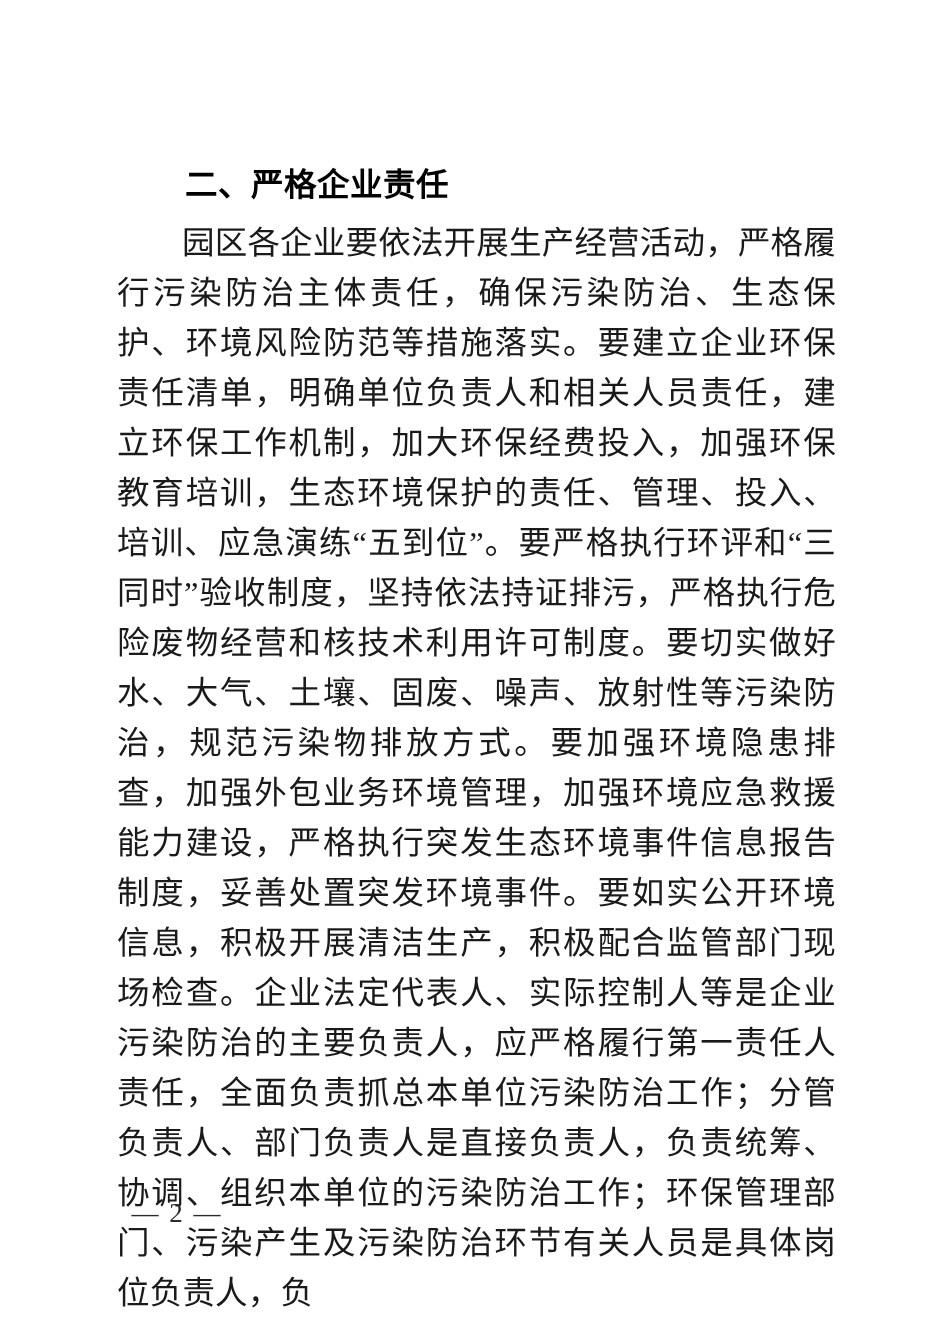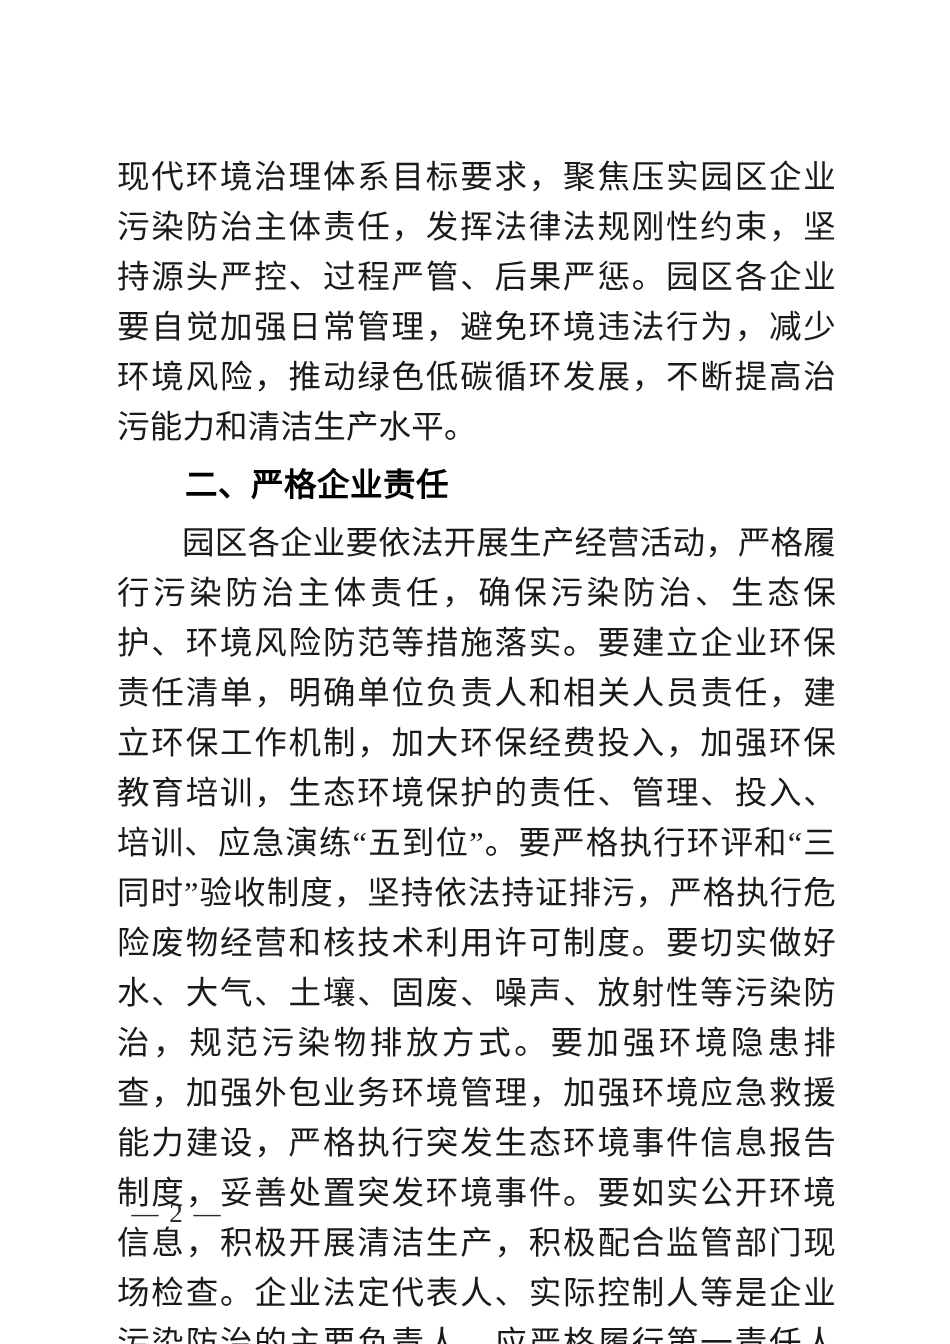--- a/index.html
+++ b/index.html
@@ -83,21 +83,20 @@
     font-family: "Liberation Serif", "DejaVu Serif", serif;
   }
 </style>
 </head>
 <body>
 
 <div id="page">
 
   <div id="doc-body">
 
-    <p class="para cont">现代环境治理体系目标要求，聚焦压实园区企业污染防治主体责任，发挥法律法规刚性约束，坚持源头严控、过程严管、后果严惩。园区各企业要自觉加强日常管理，避免环境违法行为，减少环境风险，推动绿色低碳循环发展，不断提高治污能力和清洁生产水平。</p>
 
     <h2 class="section-heading">二、严格企业责任</h2>
 
     <p class="para indent">园区各企业要依法开展生产经营活动，严格履行污染防治主体责任，确保污染防治、生态保护、环境风险防范等措施落实。要建立企业环保责任清单，明确单位负责人和相关人员责任，建立环保工作机制，加大环保经费投入，加强环保教育培训，生态环境保护的责任、管理、投入、培训、应急演练“五到位”。要严格执行环评和“三同时”验收制度，坚持依法持证排污，严格执行危险废物经营和核技术利用许可制度。要切实做好水、大气、土壤、固废、噪声、放射性等污染防治，规范污染物排放方式。要加强环境隐患排查，加强外包业务环境管理，加强环境应急救援能力建设，严格执行突发生态环境事件信息报告制度，妥善处置突发环境事件。要如实公开环境信息，积极开展清洁生产，积极配合监管部门现场检查。企业法定代表人、实际控制人等是企业污染防治的主要负责人，应严格履行第一责任人责任，全面负责抓总本单位污染防治工作；分管负责人、部门负责人是直接负责人，负责统筹、协调、组织本单位的污染防治工作；环保管理部门、污染产生及污染防治环节有关人员是具体岗位负责人，负</p>
 
   </div>
 
   <div id="page-number">— 2 —</div>
 
 </div>

